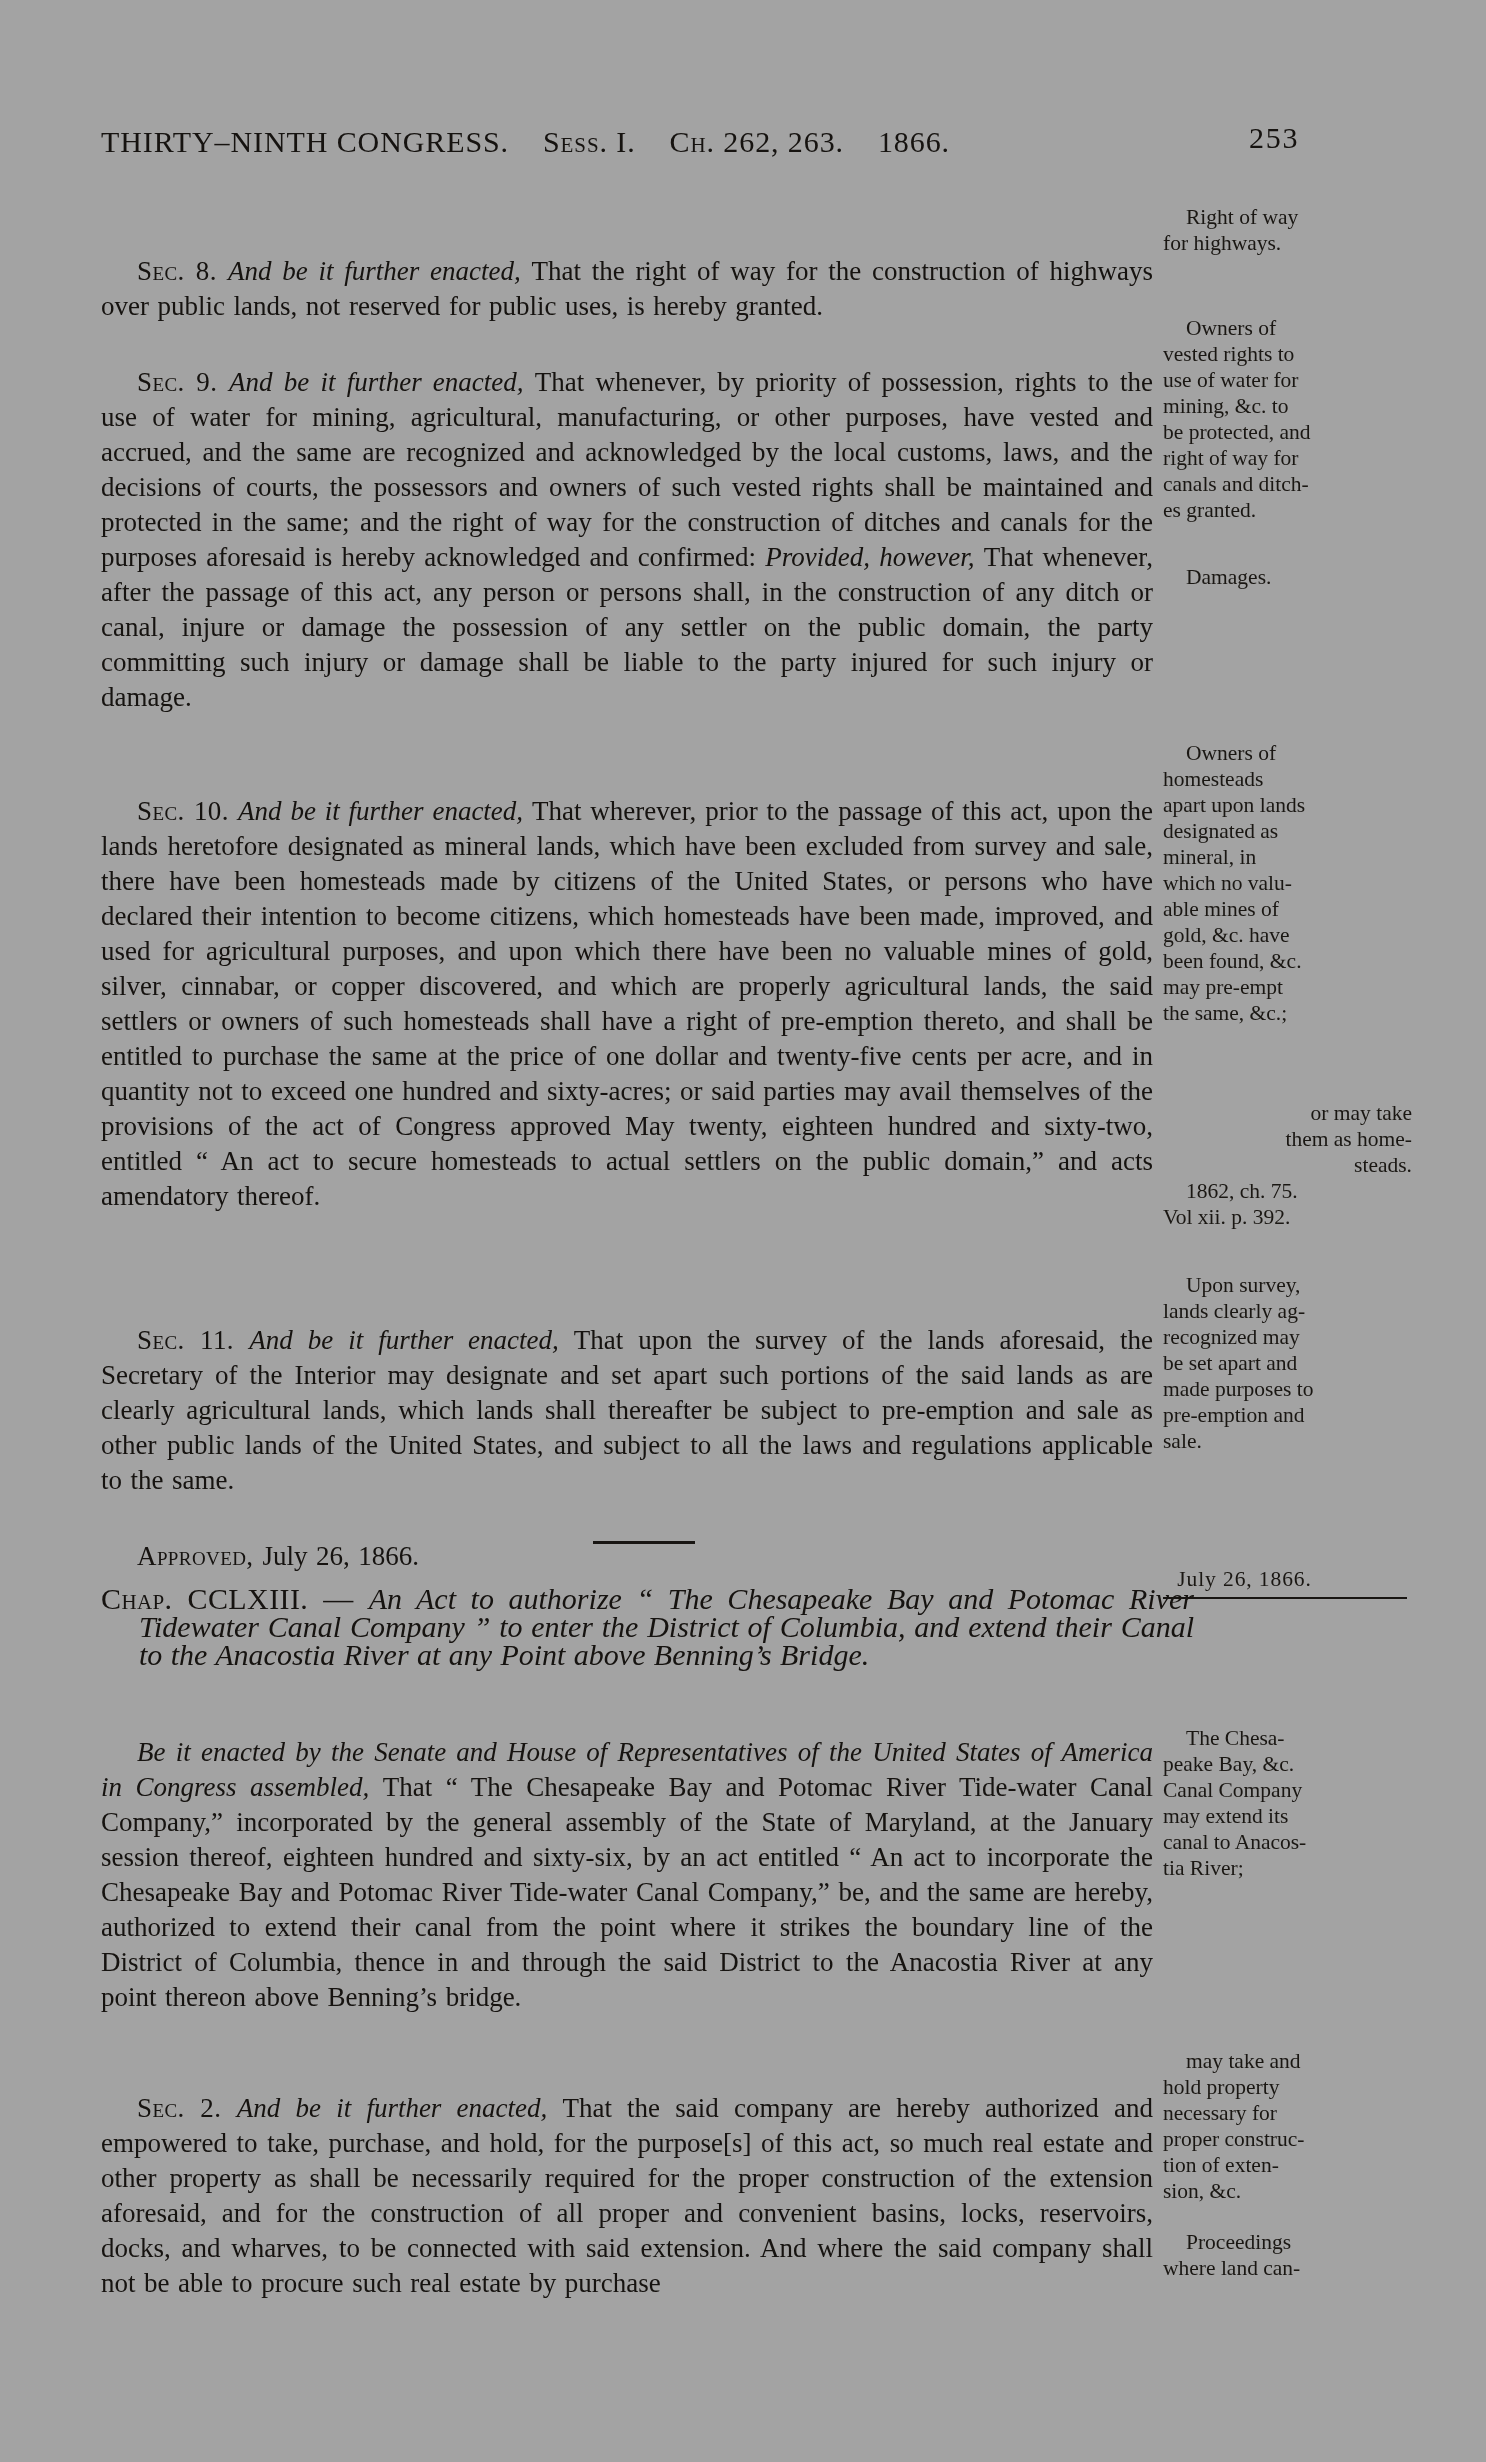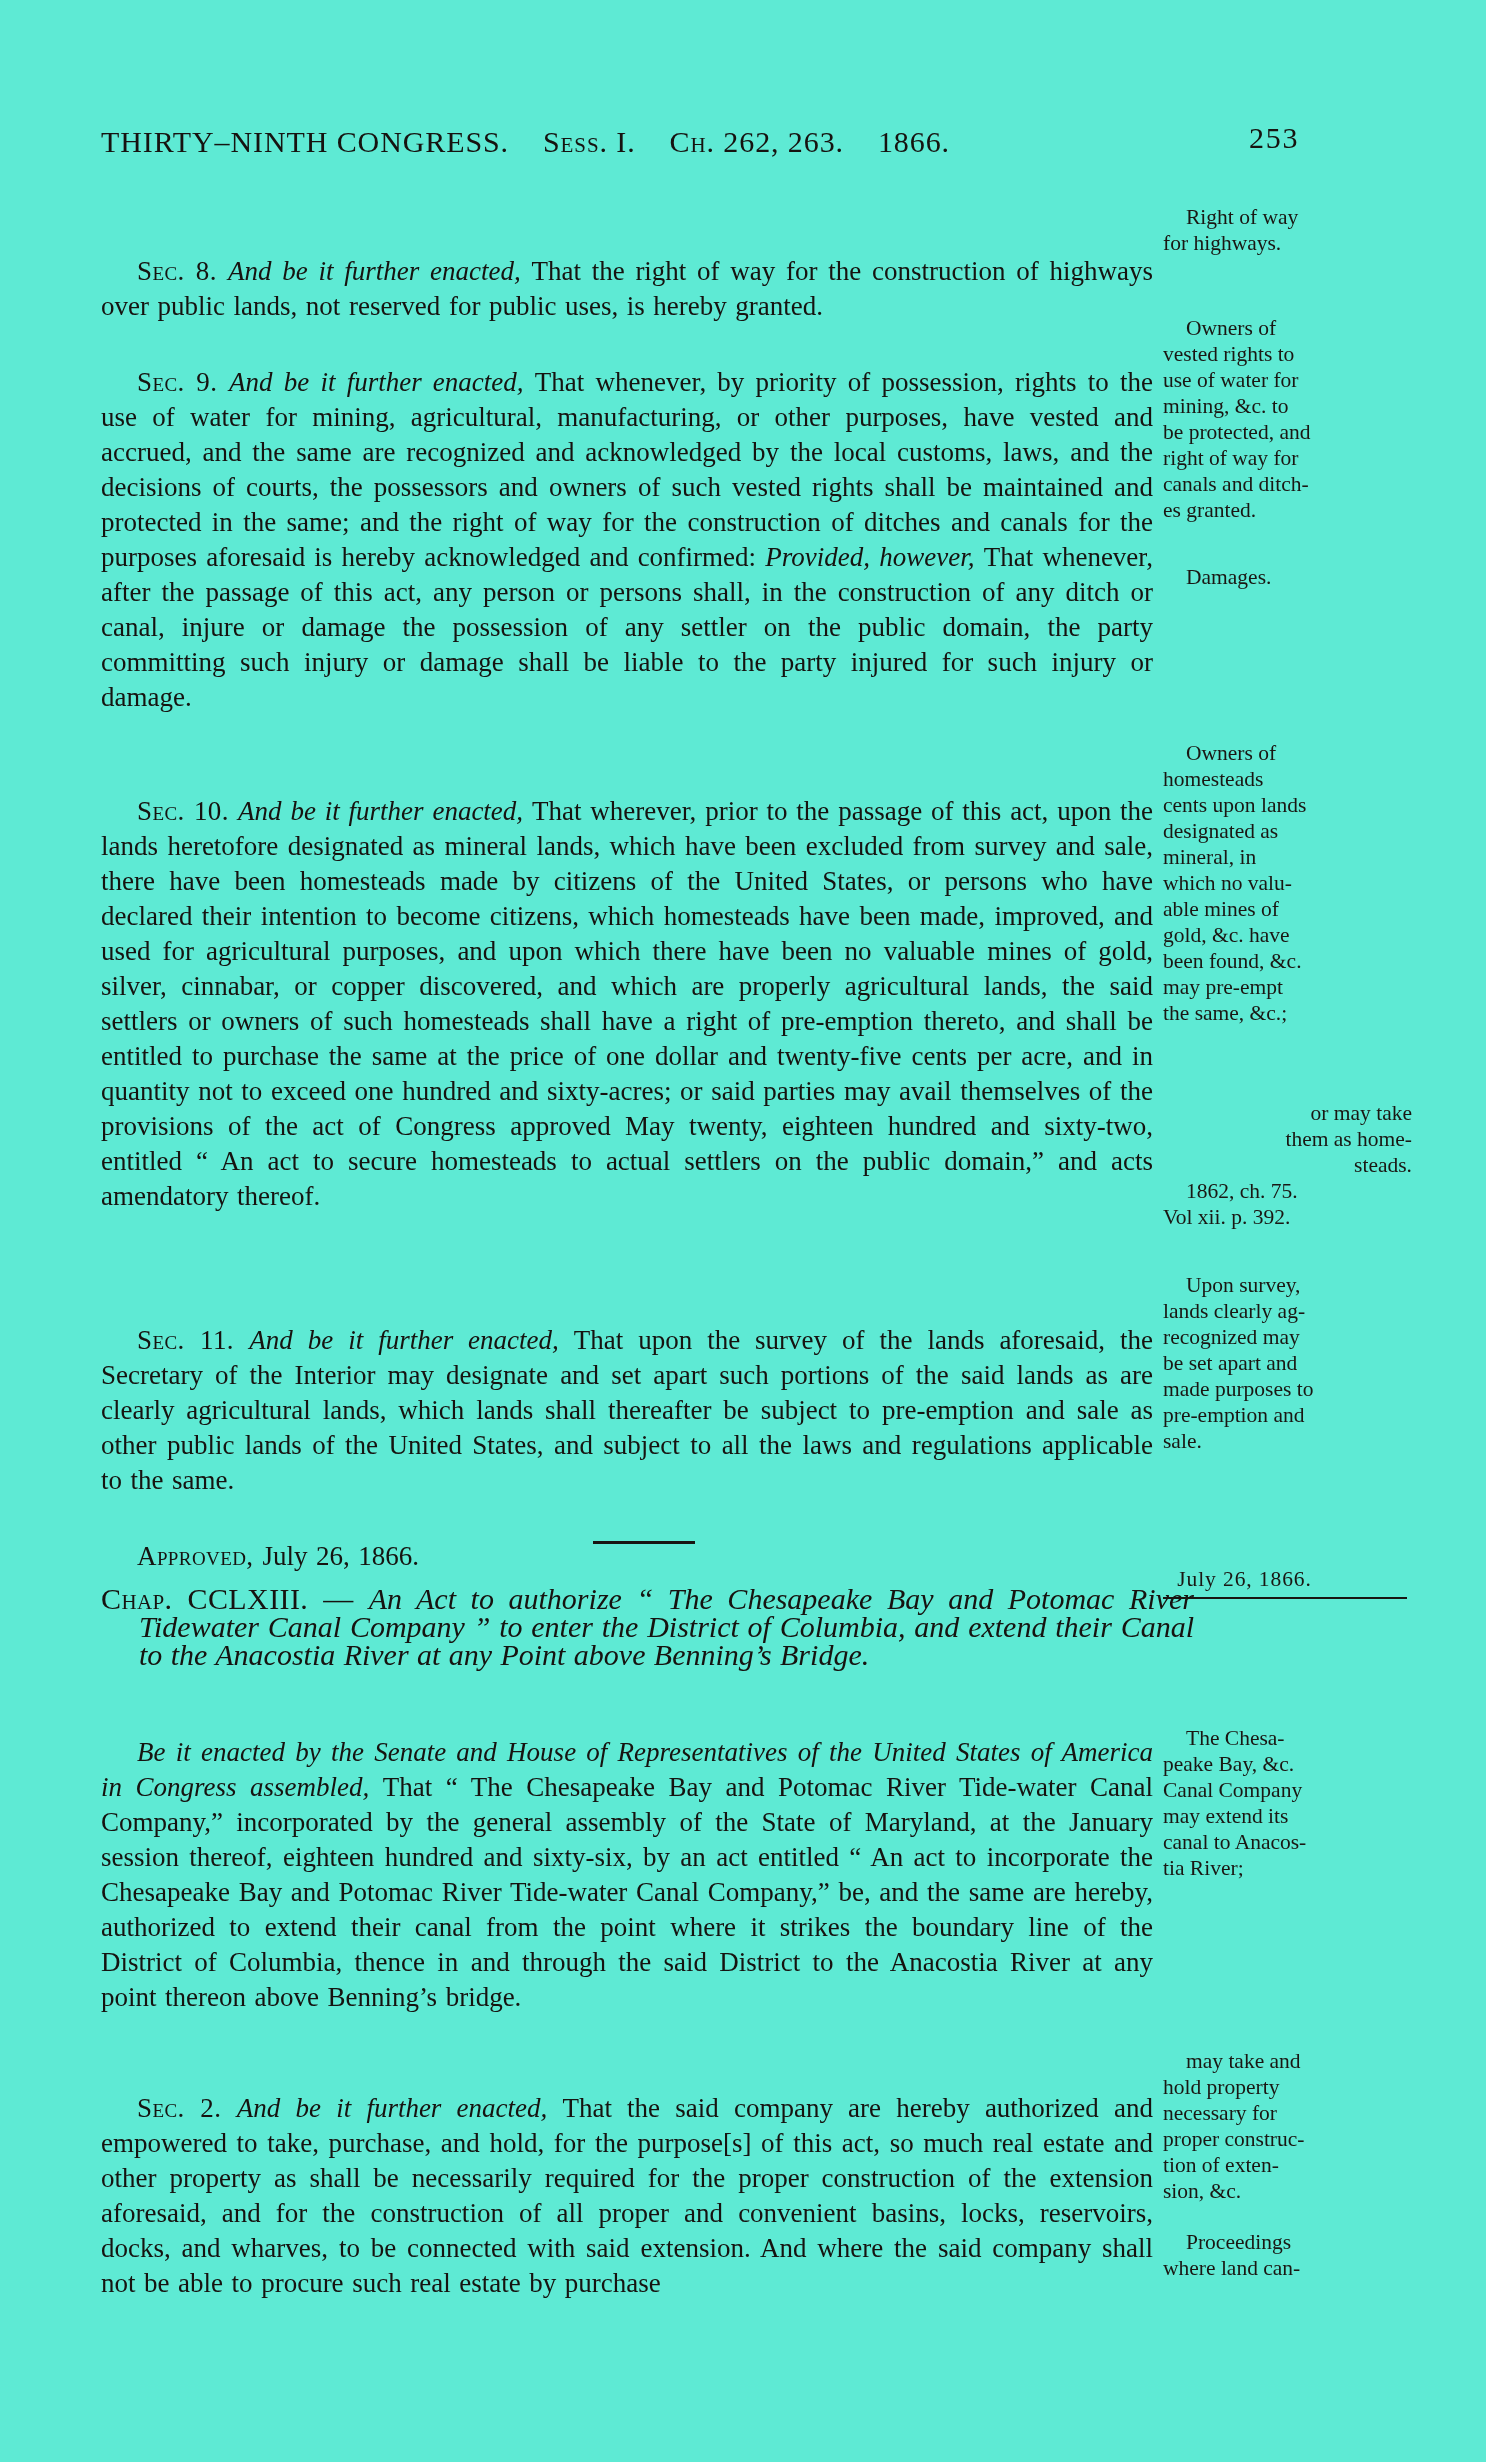--- a/index.html
+++ b/index.html
@@ -1,20 +1,20 @@
 <!DOCTYPE html>
 <html style="font-size:14.3px"><head>
 <meta charset="utf-8">
 <style>
   html,body{margin:0;padding:0;background:#e8e8e4;}
   .page{
     position:relative;
     width:1487px;height:2462px;
     margin:0 auto;
-    background:#5eead4;
+    background:#a3a3a3;
     color:#161310;
     font-family:"Liberation Serif","DejaVu Serif",serif;
     overflow:hidden;
   }
   
   .runhead{
     position:absolute;top:125px;left:101px;width:1052px;
     font-size:30px;letter-spacing:0.9px;white-space:nowrap;
     display:flex;gap:34px;align-items:baseline;
   }
@@ -93,21 +93,21 @@
       <div class="ln">right of way for</div>
       <div class="ln">canals and ditch-</div>
       <div class="ln">es granted.</div>
     </aside>
   <aside class="note indent-first" style="top:564px;">
       <div class="ln">Damages.</div>
     </aside>
   <aside class="note indent-first" style="top:740px;">
       <div class="ln">Owners of</div>
       <div class="ln">homesteads</div>
-      <div class="ln">cents upon lands</div>
+      <div class="ln">apart upon lands</div>
       <div class="ln">designated as</div>
       <div class="ln">mineral, in</div>
       <div class="ln">which no valu-</div>
       <div class="ln">able mines of</div>
       <div class="ln">gold, &amp;c. have</div>
       <div class="ln">been found, &amp;c.</div>
       <div class="ln">may pre-empt</div>
       <div class="ln">the same, &amp;c.;</div>
     </aside>
   <aside class="note indent-first" style="top:1100px;text-align:right;">

